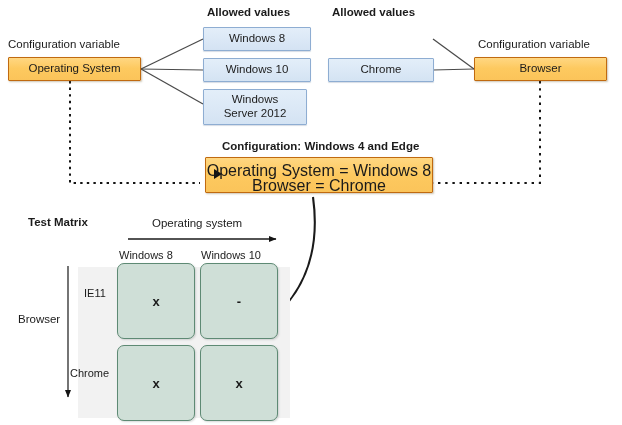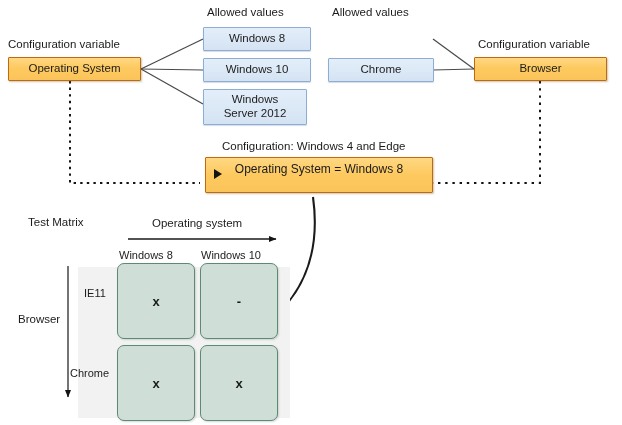--- a/index.html
+++ b/index.html
@@ -37,36 +37,36 @@
     border-radius:1px;
     box-shadow:1px 1px 2px rgba(110,90,40,.35);
   }
 
   .caption{
     position:absolute;
     font-size:11.5px;
     color:#1b1b1b;
     white-space:nowrap;
   }
-  .caption.bold{font-weight:normal;}
+  .caption.bold{font-weight:bold;}
 
   
   #config-box{
     position:absolute;
     left:205px;top:157px;width:228px;height:36px;
     box-sizing:border-box;
     background:linear-gradient(180deg,#ffd782 0%,#fdc95f 50%,#fbc45a 100%);
     border:1.6px solid #c06a10;
     border-radius:1px;
     box-shadow:1px 1px 2px rgba(110,90,40,.35);
   }
   #config-box .cfg-line{
     position:absolute;
     left:0;right:0;
-    font-size:12px;
+    font-size:16px;
     color:#1a1a1a;
     text-align:center;
     white-space:nowrap;
   }
   #config-line-os{top:4px;}
   #config-line-browser{top:19px;}
   #config-play{
     position:absolute;left:8px;top:11px;
     width:0;height:0;
     border-top:5.5px solid transparent;
@@ -162,20 +162,21 @@
 
   <div class="caption" style="left:478px;top:38px;">Configuration variable</div>
 
   <div class="box box-orange" style="left:474px;top:57px;width:133px;height:24px;">Browser</div>
 
   <div class="caption bold" style="left:222px;top:140px;">Configuration: Windows 4 and Edge</div>
 
   <div id="config-box">
     <span id="config-play"></span>
     <span class="cfg-line" id="config-line-os">Operating System = Windows 8</span>
+    <span class="cfg-line" id="config-line-browser">Browser = Chrome</span>
   </div>
 
   <div class="caption bold" style="left:28px;top:216px;">Test Matrix</div>
 
   <div class="mx-axis-title" style="left:152px;top:217px;">Operating system</div>
 
   <div class="mx-axis-title" style="left:18px;top:313px;">Browser</div>
 
   <div id="matrix-panel"></div>
 

